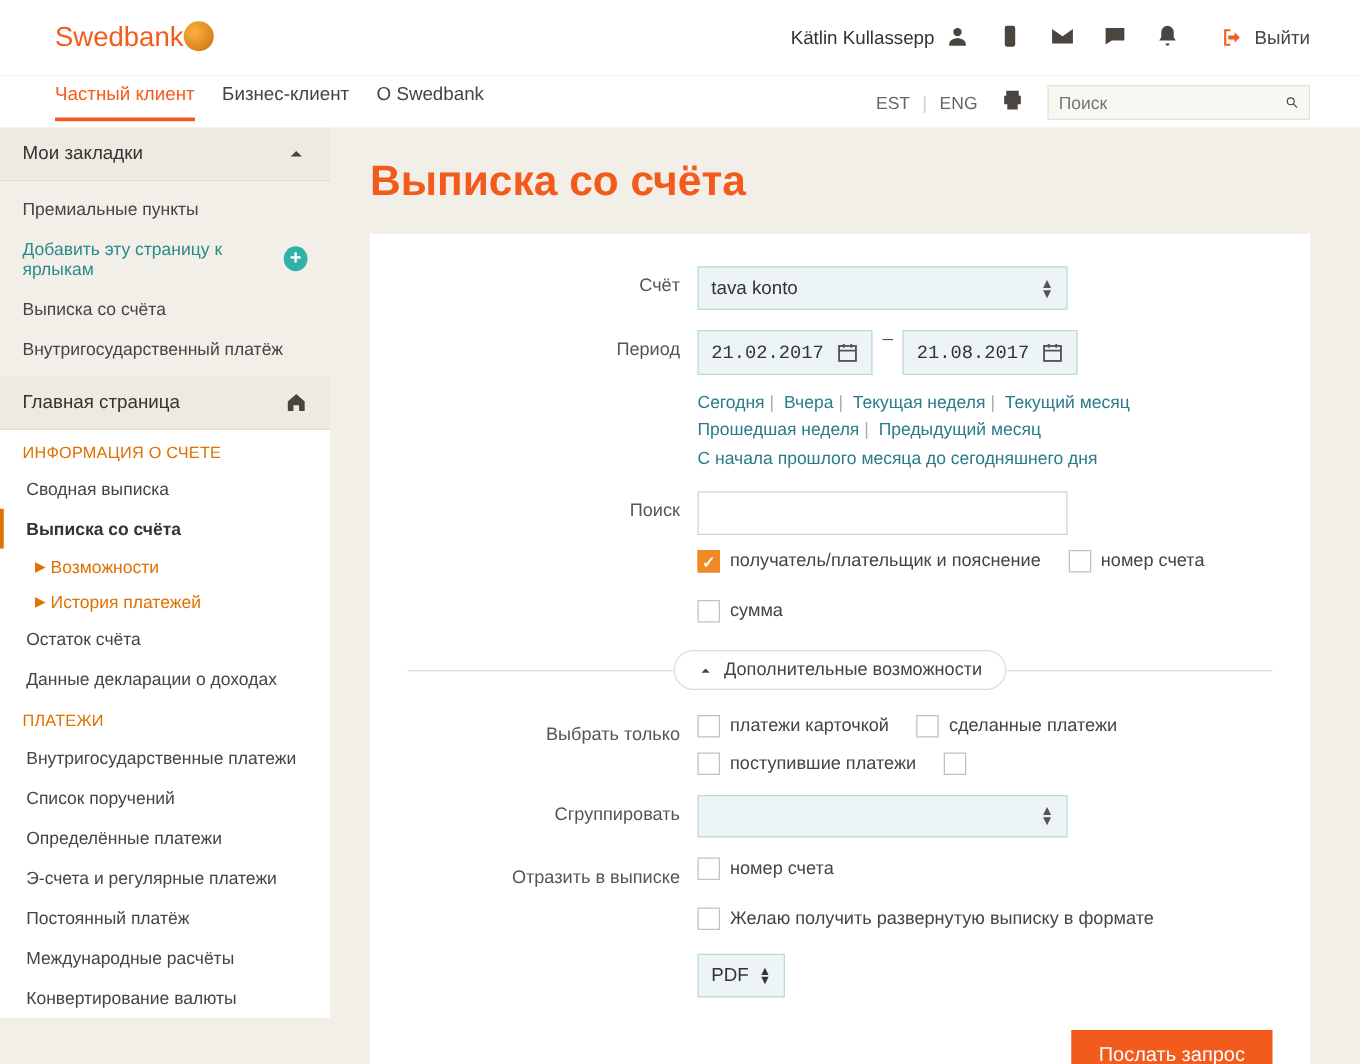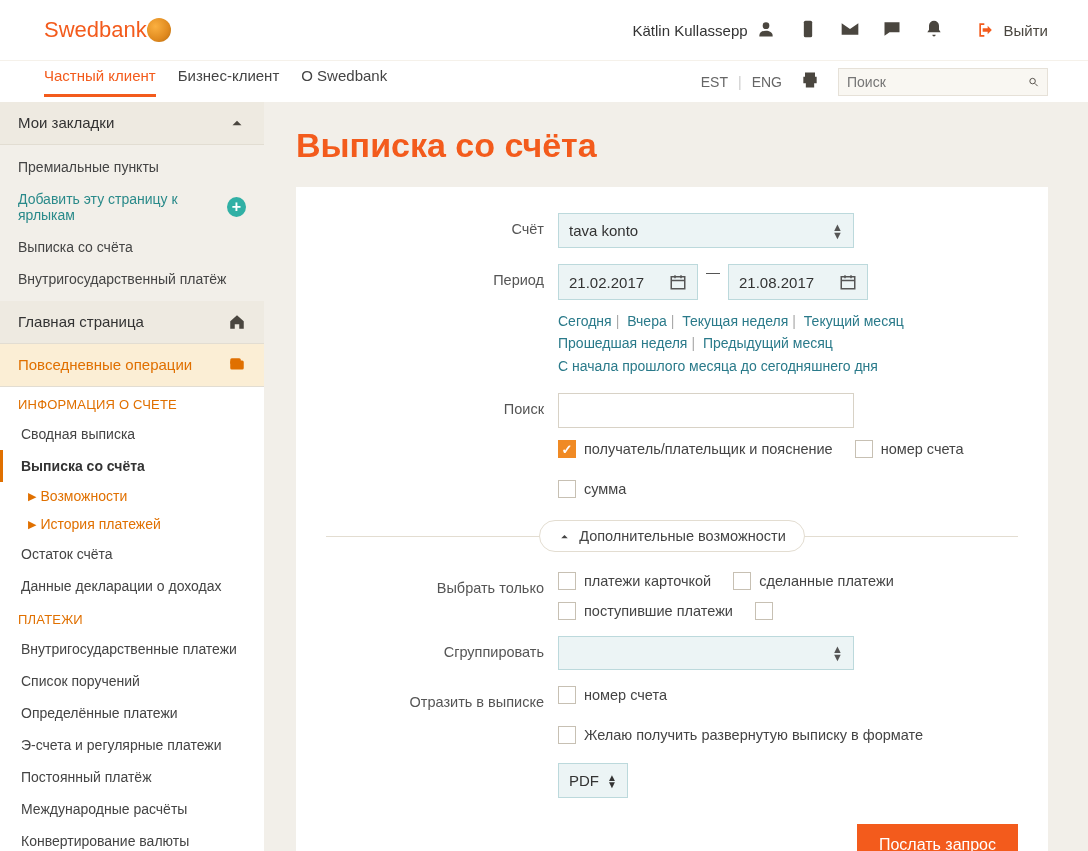--- a/index.html
+++ b/index.html
@@ -1,21 +1,21 @@
 <!DOCTYPE html>
 <html><head>
 <meta charset="utf-8">
 <style>
 * { box-sizing: border-box; margin: 0; padding: 0; }
 body { font-family: Arial, Helvetica, sans-serif; font-size: 14px; color: #333; background: #f2efe9; width: 1088px; }
 a { text-decoration: none; color: inherit; cursor: pointer; }
 
 
 .header-top { background: #fff; height: 60px; display: flex; align-items: center; padding: 0 40px 0 44px; }
-.brand { display: flex; align-items: center; gap: 0; font-size: 22px; color: #f35b1c; font-weight: 500; }
+.brand { display: flex; gap: 0; font-size: 22px; color: #f35b1c; font-weight: 500; }
 .brand-logo { width: 24px; height: 24px; border-radius: 50%; background: radial-gradient(circle at 35% 35%, #fbb040, #e08a1f 60%, #b56a0e); }
 .header-top .spacer { flex: 1; }
 .user-name { font-size: 15px; color: #333; margin-right: 8px; }
 .header-icons { display: flex; align-items: center; gap: 22px; color: #4a463f; }
 .header-icons svg { width: 20px; height: 20px; fill: #4a463f; }
 .logout { display: flex; align-items: center; gap: 8px; color: #4a463f; font-size: 15px; margin-left: 32px; }
 .logout svg { width: 20px; height: 20px; fill: #f35b1c; }
 
 
 .header-nav { background: #fff; height: 42px; border-top: 1px solid #f5f1ea; display: flex; align-items: center; padding: 0 40px 0 44px; }
@@ -163,27 +163,20 @@
       <div class="side-item">Выписка со счёта</div>
       <div class="side-item">Внутригосударственный платёж</div>
     </div>
 
     <div class="side-header">
       <span>Главная страница</span>
       <svg viewBox="0 0 24 24">
           <path d="M3 11l9-8 9 8v10h-6v-6h-6v6H3z"></path>
         </svg>
     </div>
-    <div class="side-header active">
-      <span>Повседневные операции</span>
-      <svg viewBox="0 0 24 24">
-          <rect x="3" y="6" width="18" height="12" rx="2"></rect>
-          <rect x="3" y="3" width="14" height="8" rx="2"></rect>
-        </svg>
-    </div>
 
     <div class="white-list">
       <div class="side-group-title">ИНФОРМАЦИЯ О СЧЕТЕ</div>
       <div class="side-item">Сводная выписка</div>
       <div class="side-item active">Выписка со счёта</div>
       <div class="sub-item">
           <span class="caret">▶</span>
           <span>Возможности</span>
         </div>
       <div class="sub-item">
@@ -219,21 +212,21 @@
                 <span>▲</span>
                 <span>▼</span>
               </span>
           </div>
         </div>
       </div>
 
       <div class="form-row">
         <div class="form-label">Период</div>
         <div class="form-field">
-          <div style="display:flex;">
+          <div style="display:flex;font-family:Liberation Mono, monospace;">
             <div class="input-date">
               <span>21.02.2017</span>
               <svg viewBox="0 0 24 24">
                   <rect x="3" y="5" width="18" height="16" fill="none" stroke="#555" stroke-width="2"></rect>
                   <line x1="3" y1="10" x2="21" y2="10" stroke="#555" stroke-width="2"></line>
                   <line x1="8" y1="3" x2="8" y2="7" stroke="#555" stroke-width="2"></line>
                   <line x1="16" y1="3" x2="16" y2="7" stroke="#555" stroke-width="2"></line>
                 </svg>
             </div>
             <span class="dash">—</span>

